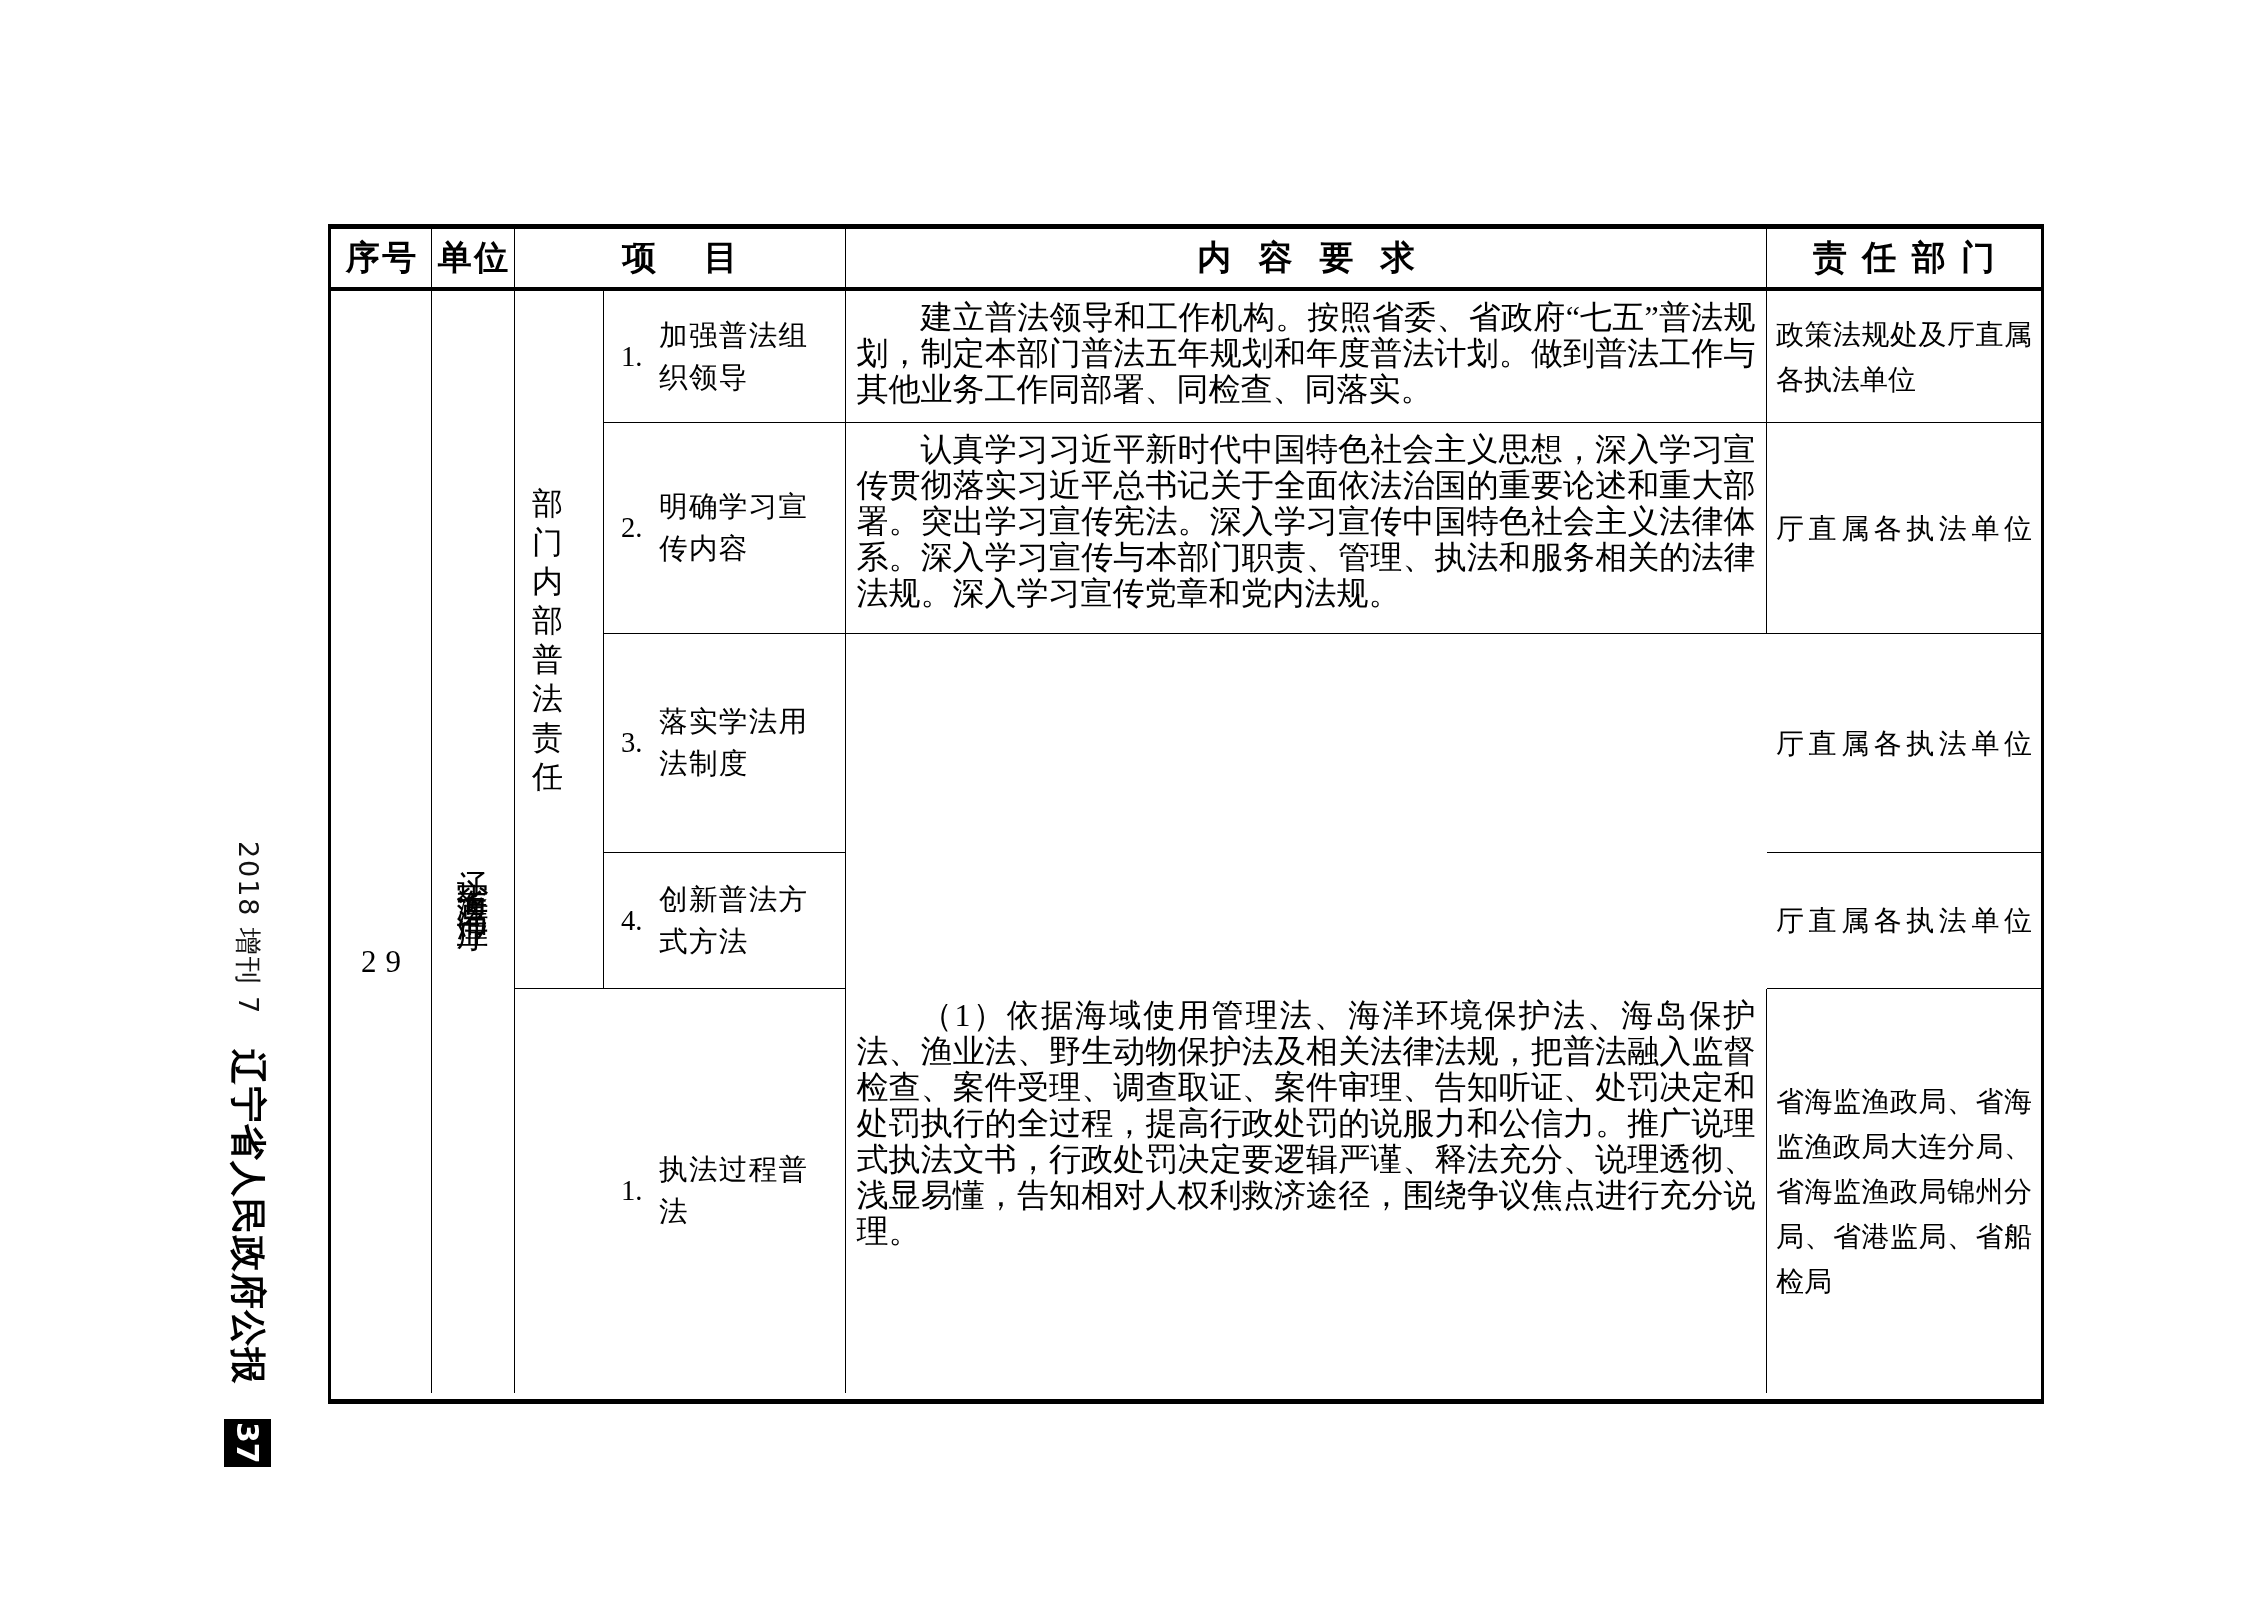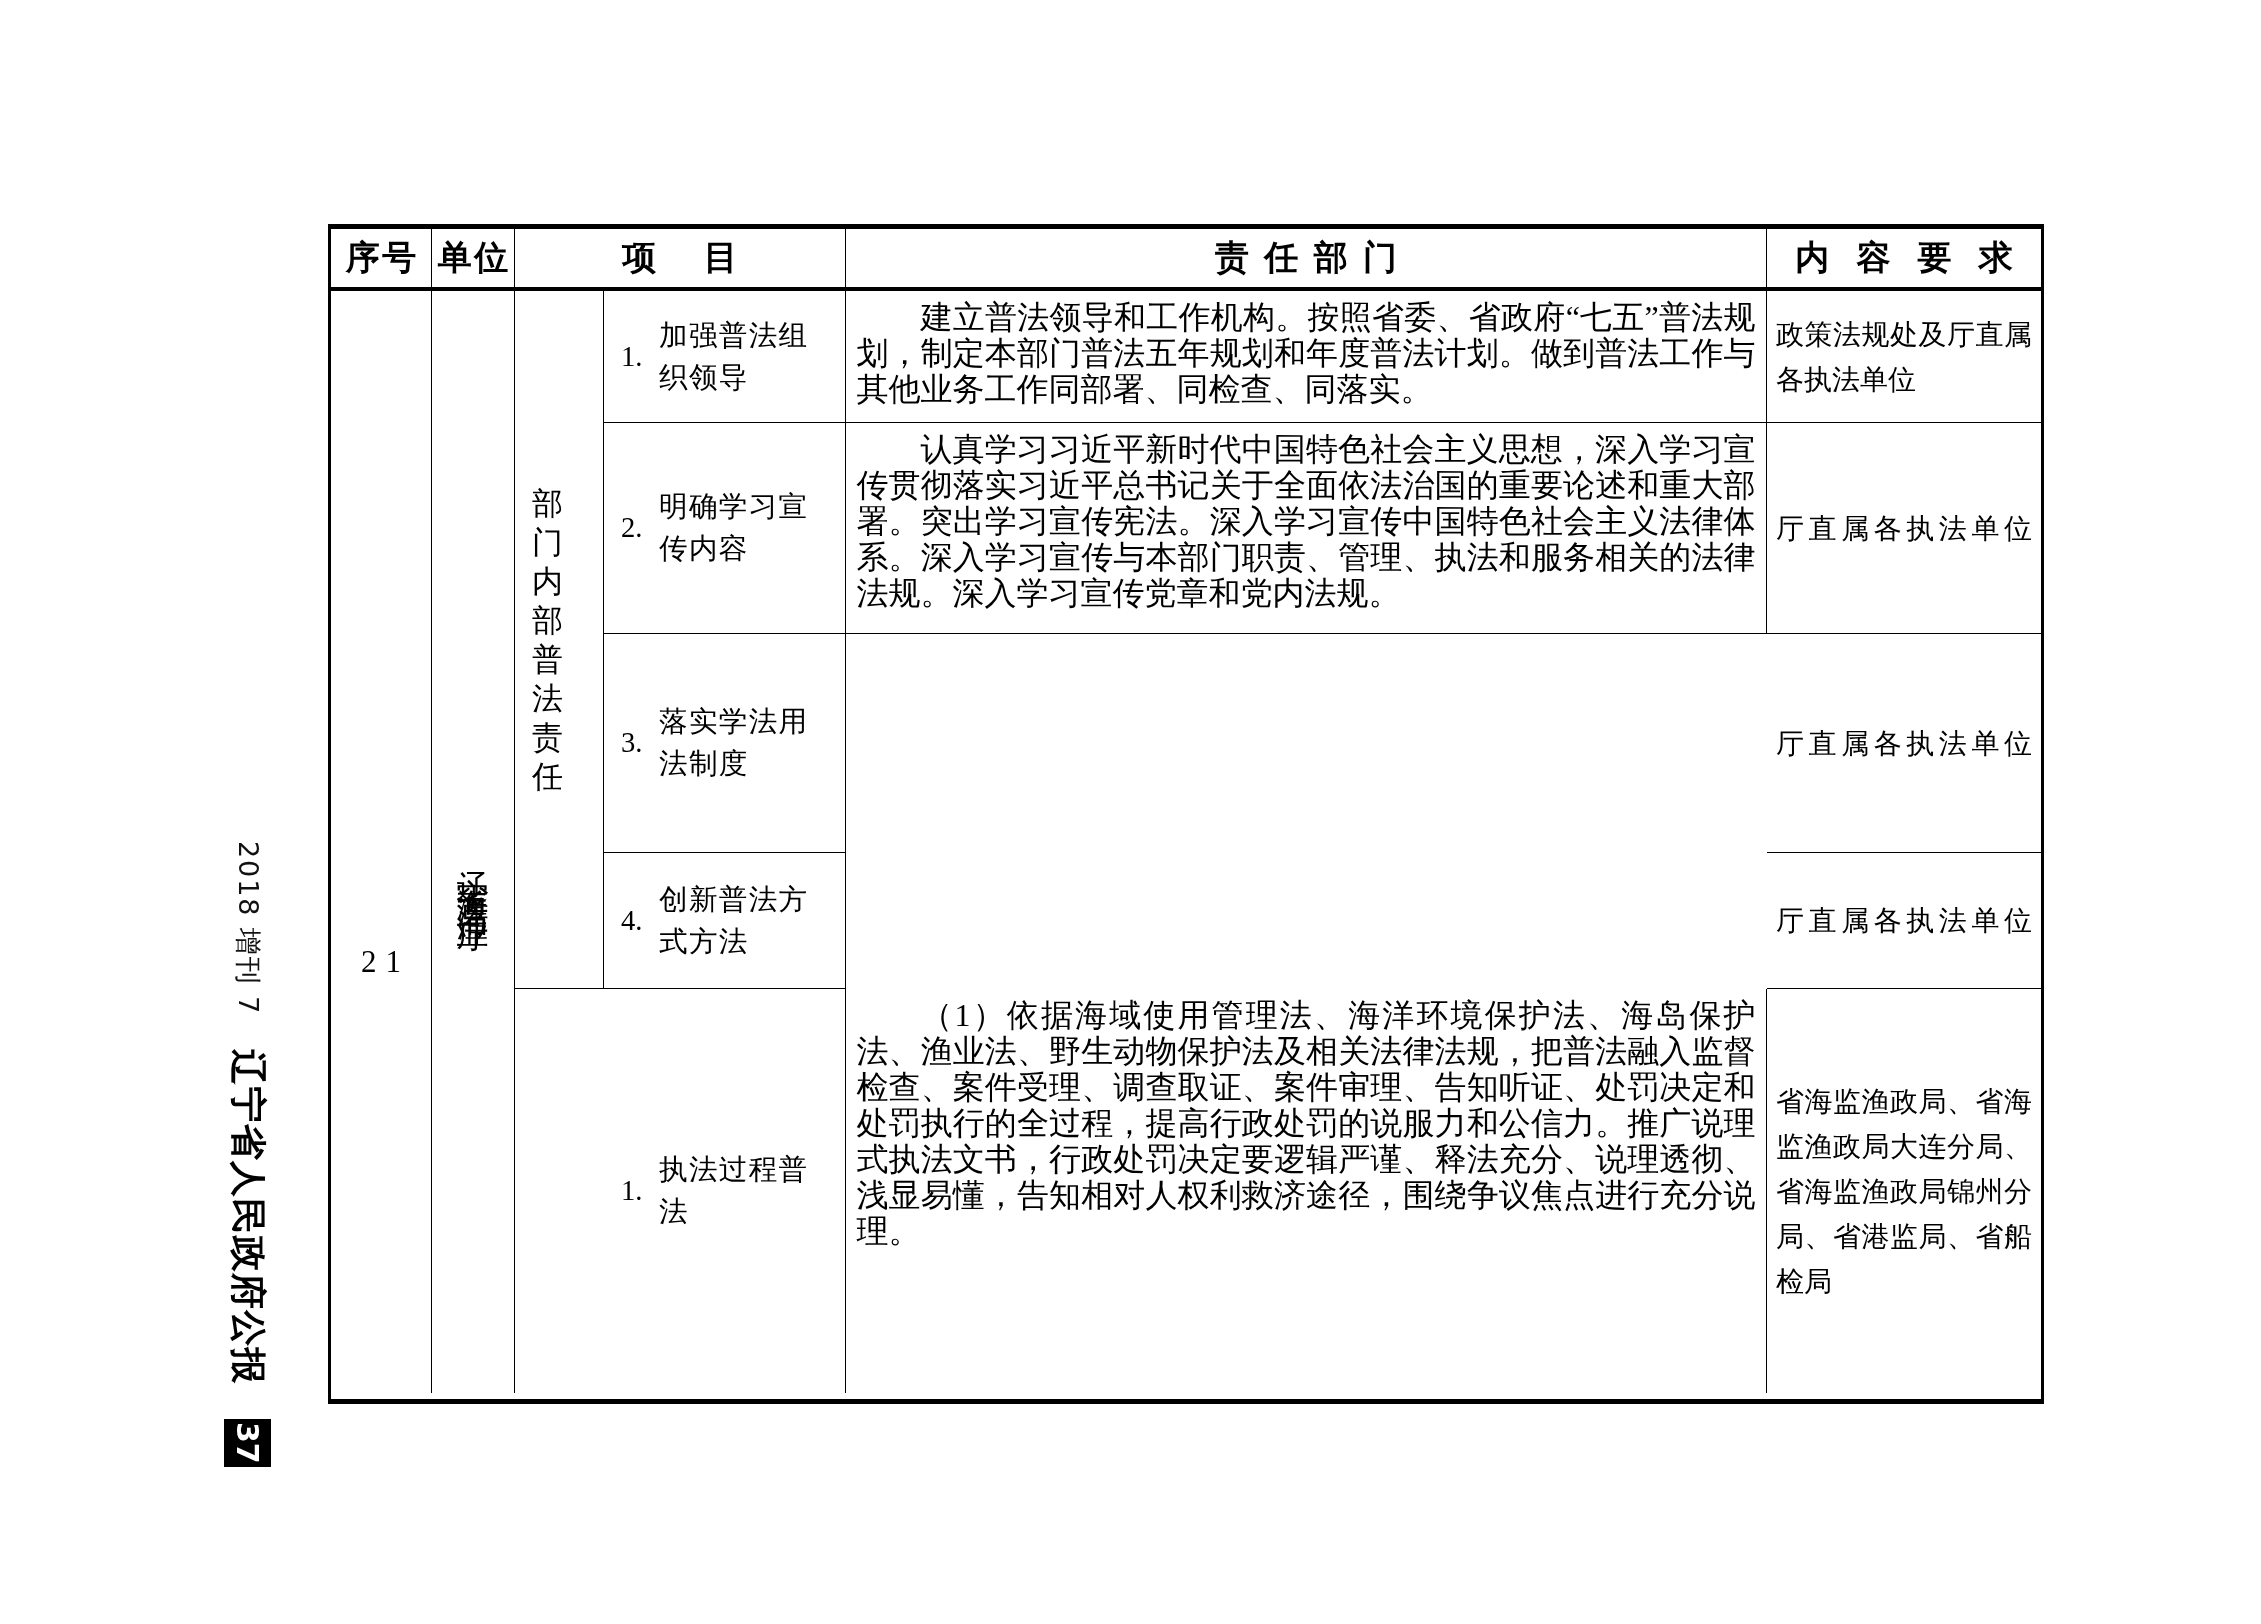--- a/index.html
+++ b/index.html
@@ -118,31 +118,31 @@
     <div class="th">
         <span class="sp-sm">序号</span>
       </div>
     <div class="th">
         <span class="sp-sm">单位</span>
       </div>
     <div class="th">
         <span class="sp-proj">项目</span>
       </div>
     <div class="th">
+        <span class="sp-cont">内容要求</span>
+      </div>
+    <div class="th">
         <span class="sp-dept">责任部门</span>
       </div>
-    <div class="th">
-        <span class="sp-cont">内容要求</span>
-      </div>
   </div>
 
   <div class="tbody">
 
     <div class="bcell cell-no">
-      <span class="row-no">21</span>
+      <span class="row-no">29</span>
     </div>
 
     <div class="bcell cell-unit">
       <span class="unit-text">辽宁省海洋与渔业厅</span>
     </div>
 
     <div class="bcell cell-cat cat-1 rb">
       <span class="cat-text">部门内部普法责任</span>
     </div>
 

